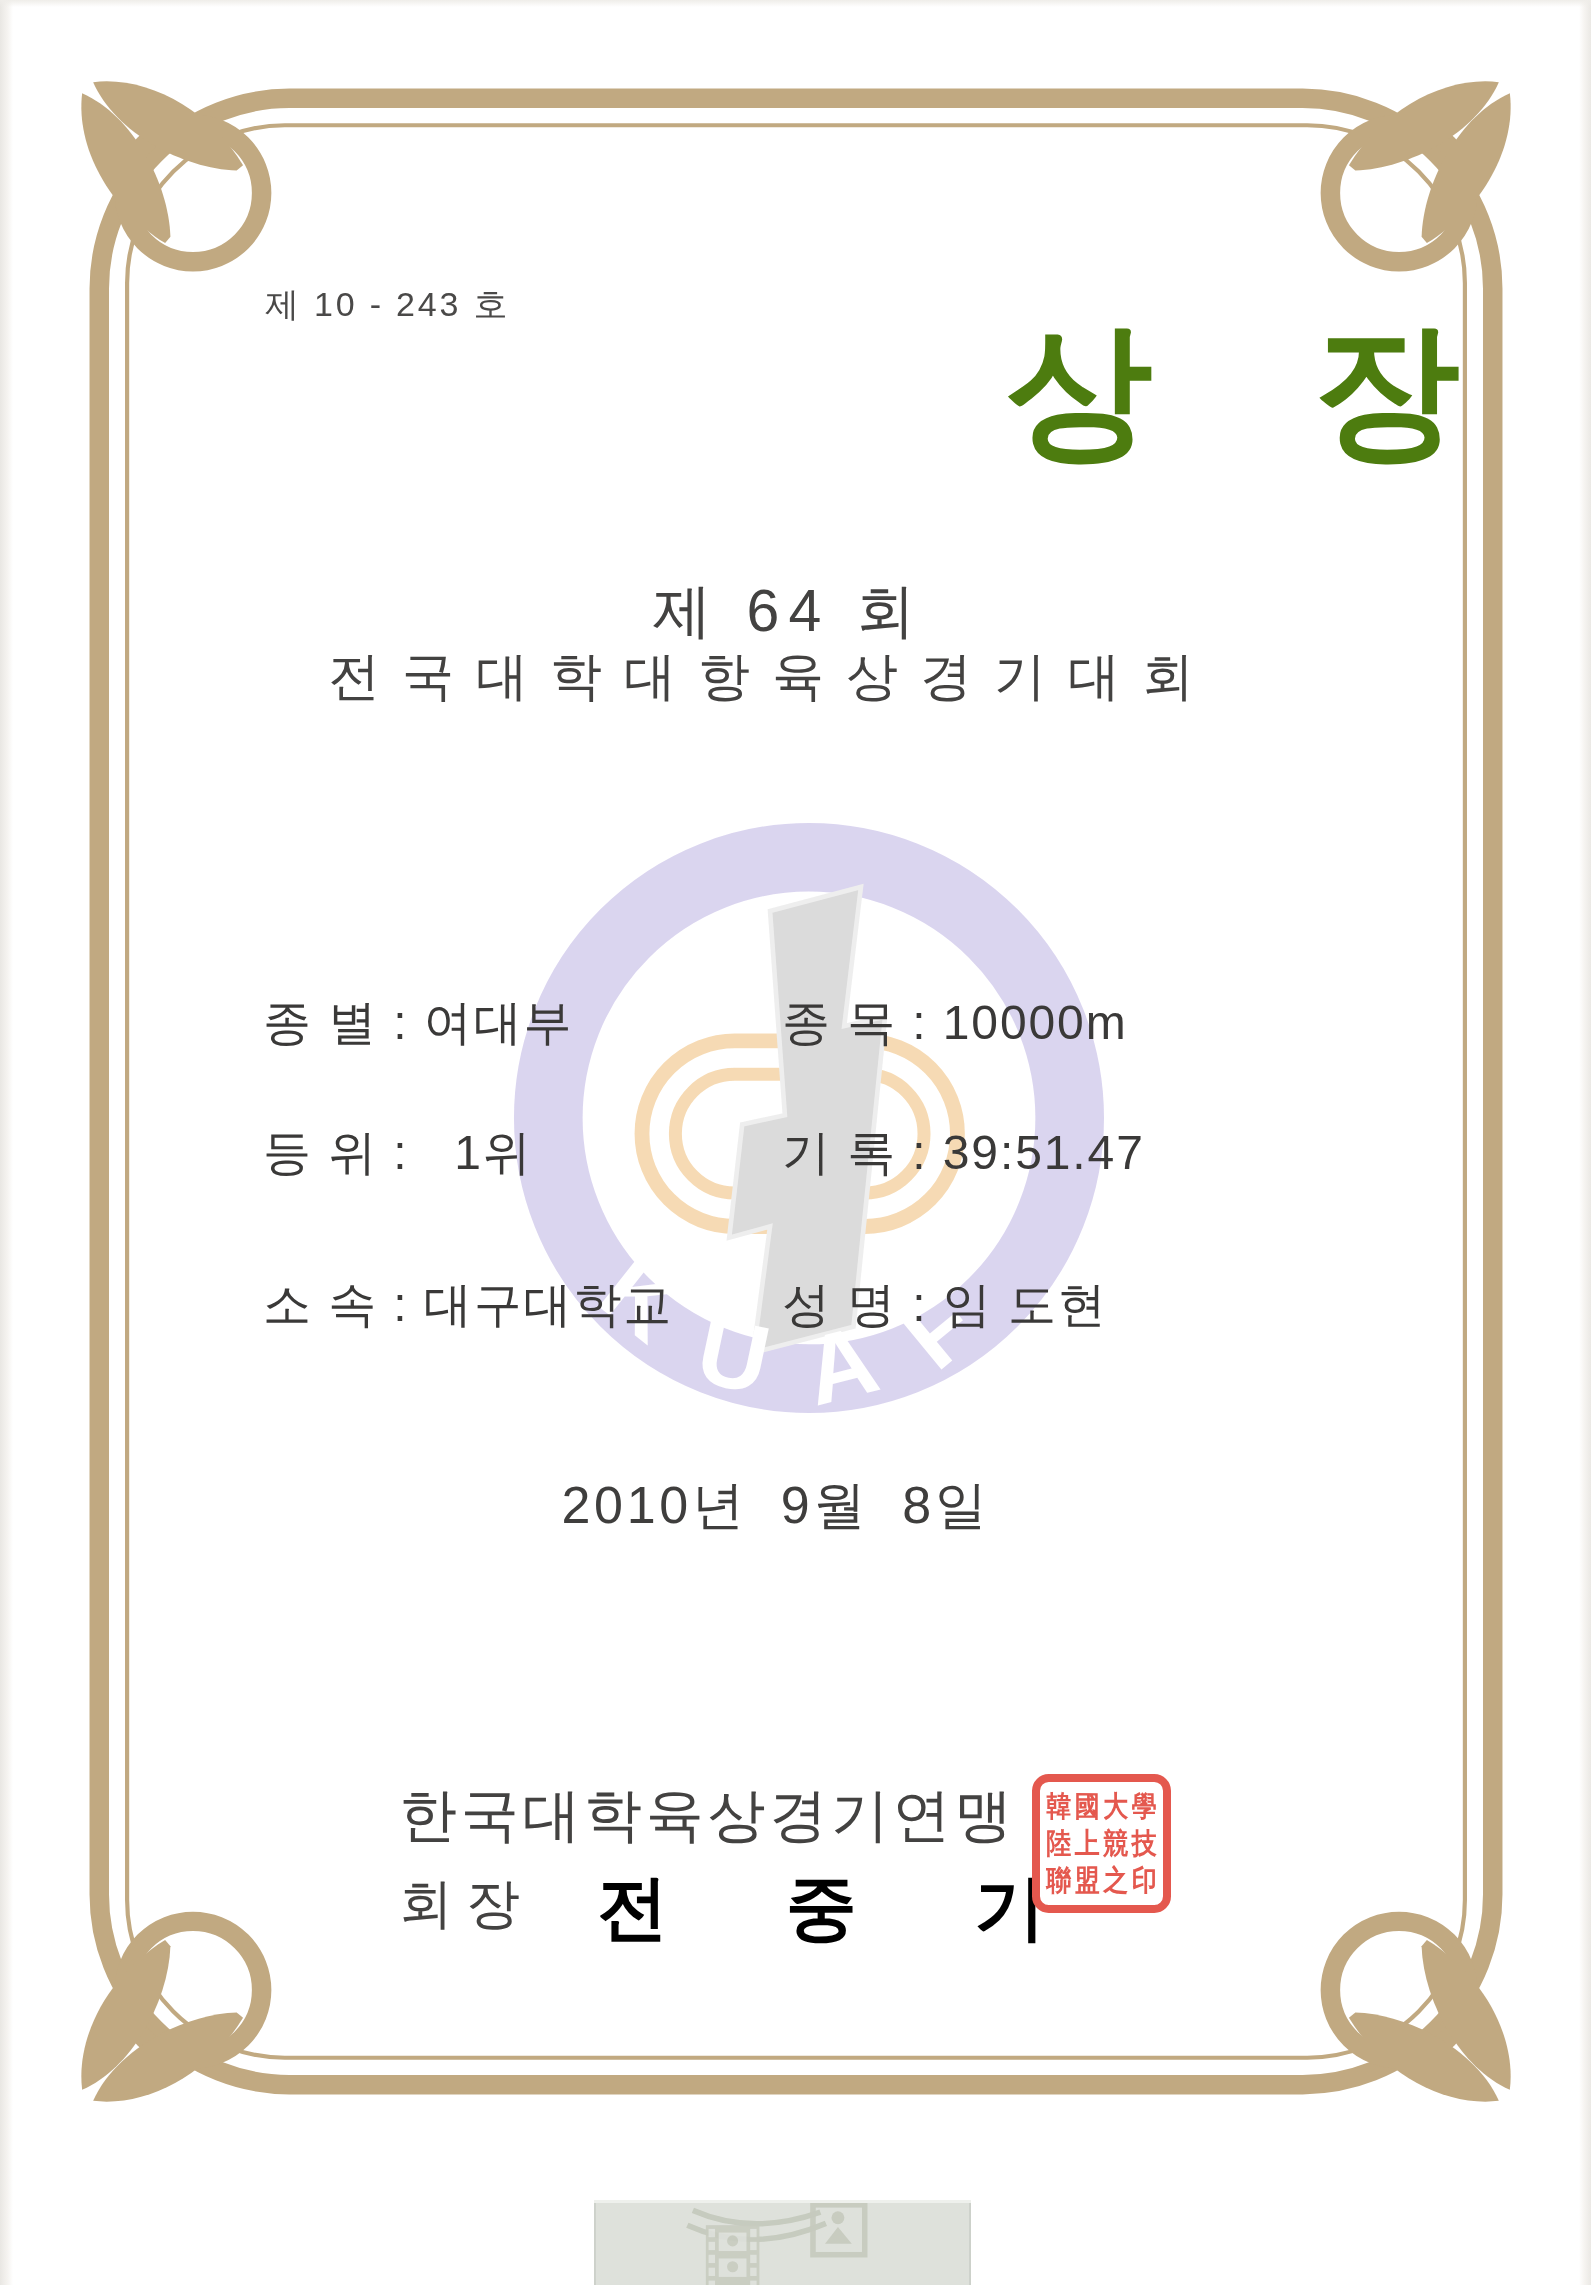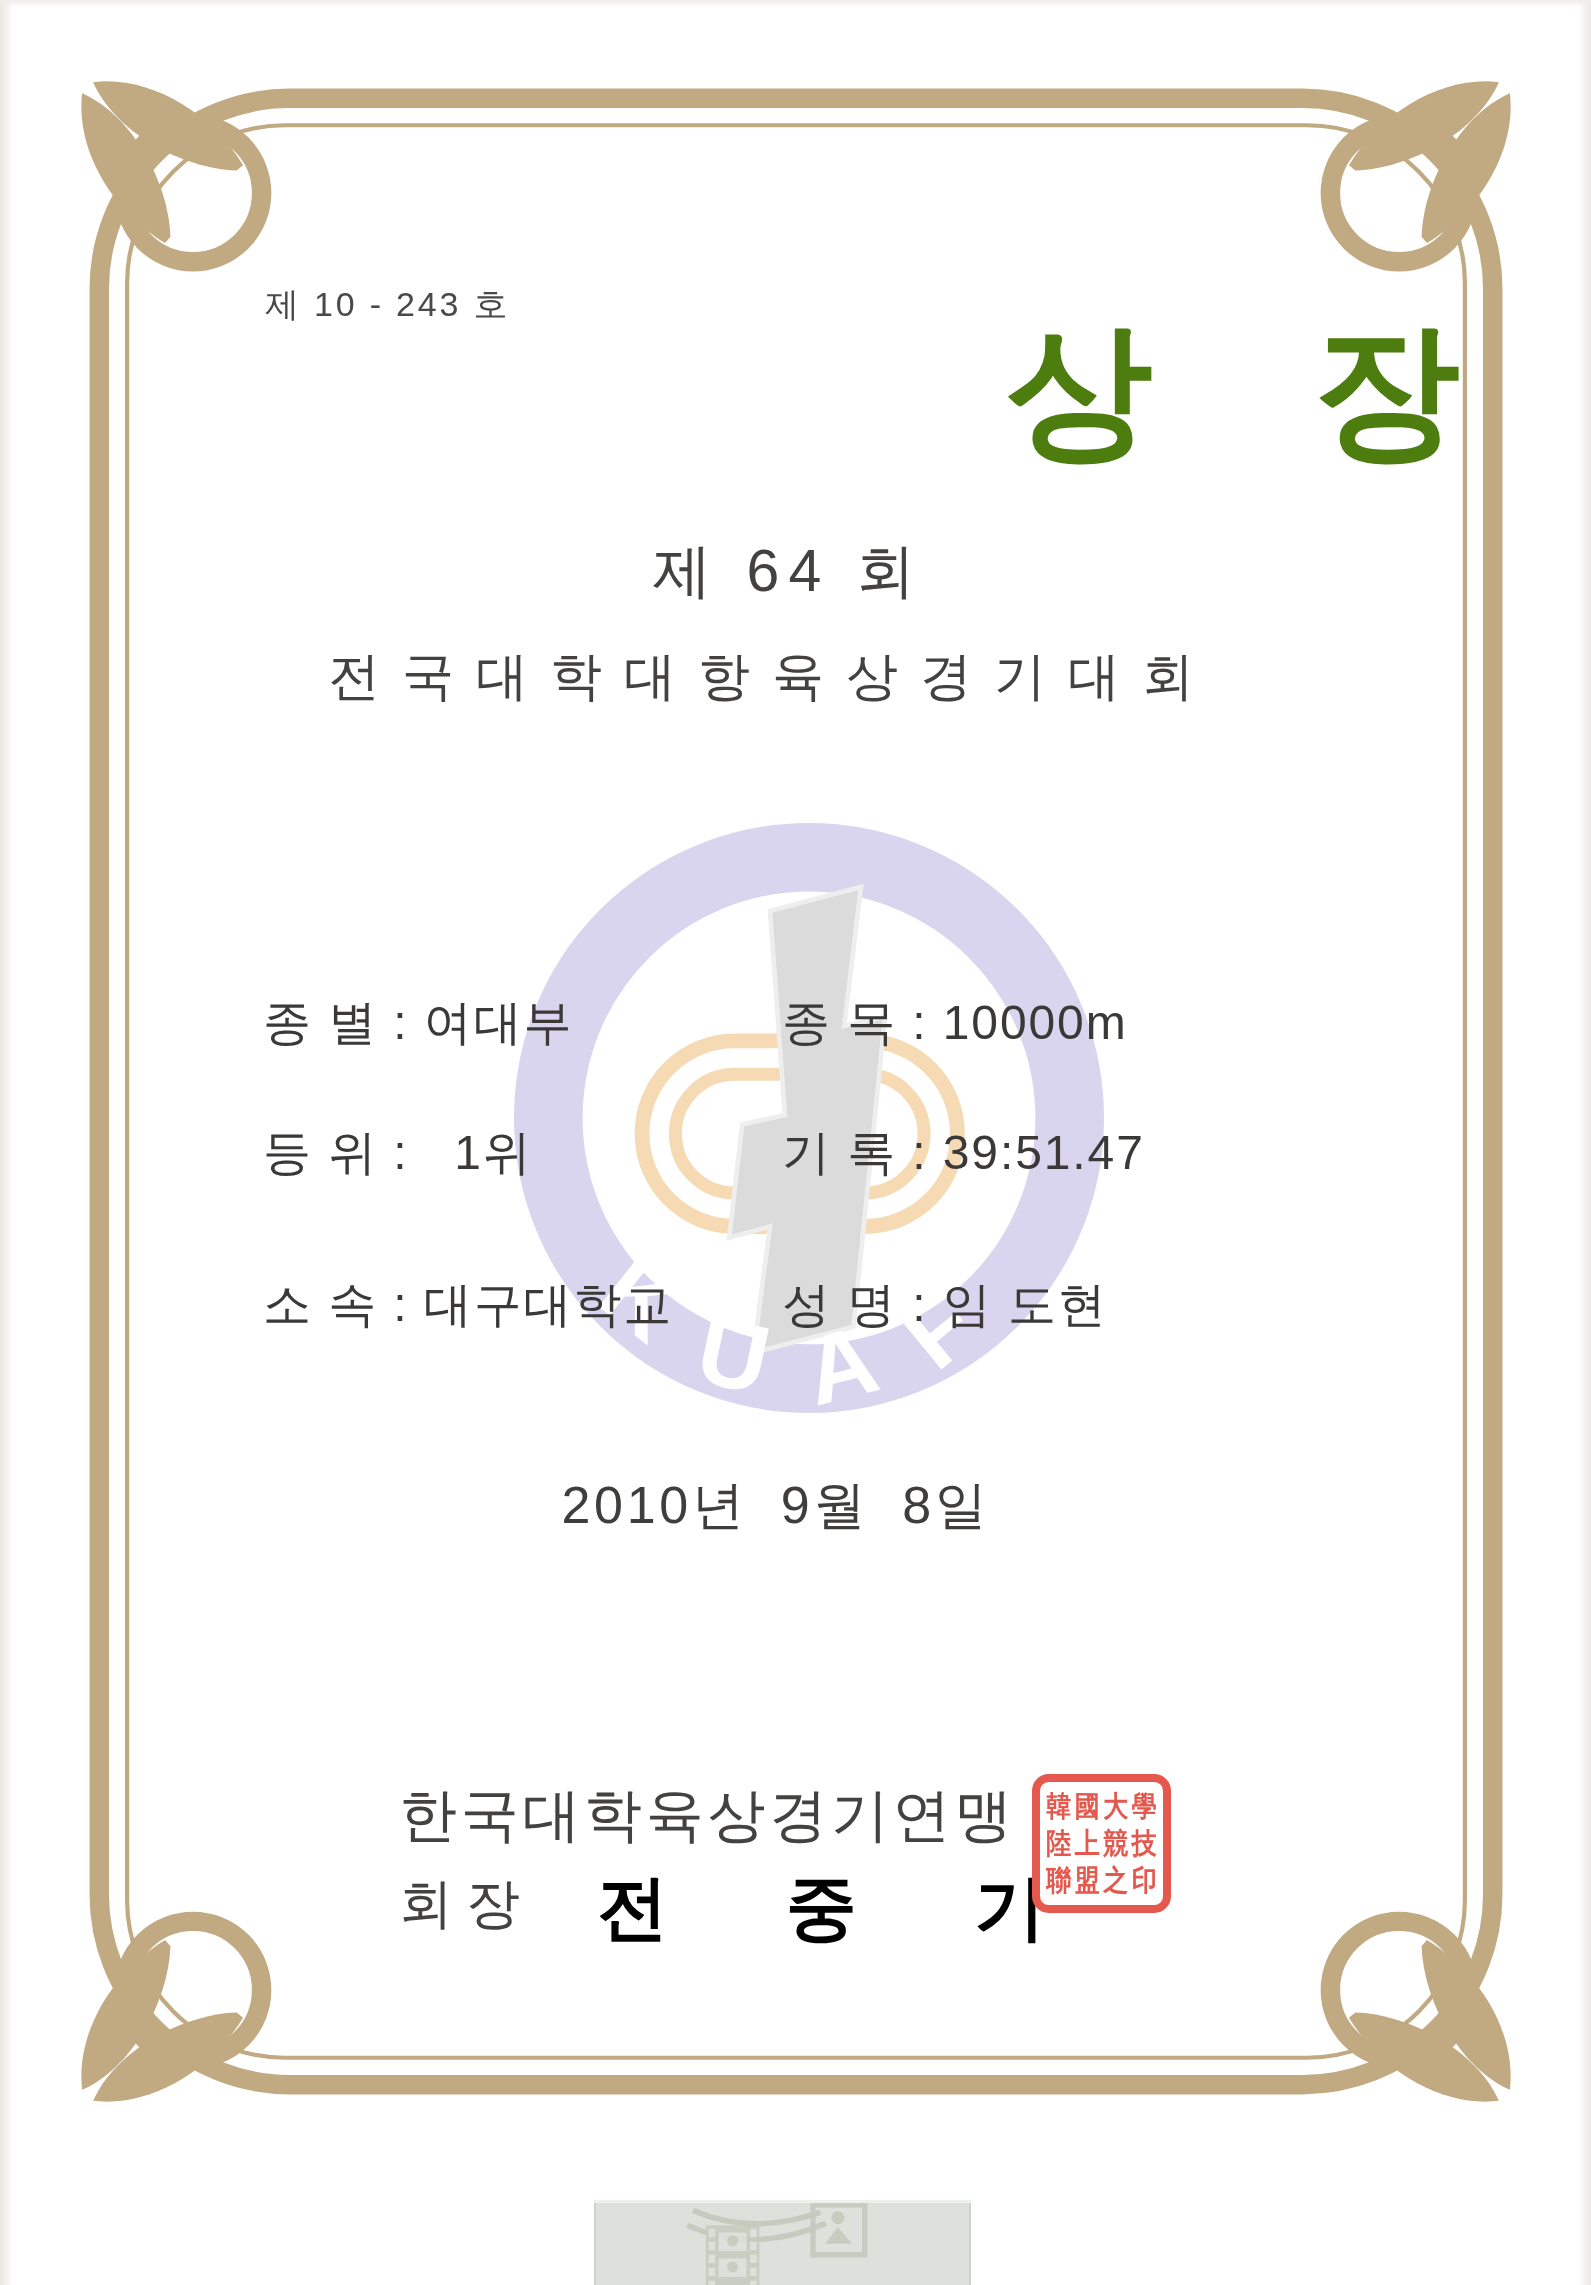--- a/index.html
+++ b/index.html
@@ -18,21 +18,21 @@
 
   
   .deco{left:0;top:0;width:1592px;height:2286px;z-index:1;}
 
   
   .txt{z-index:2;}
   .doc-number{left:265px;top:239px;font-size:34px;letter-spacing:2.8px;color:#4a4948;margin-top:43px;}
   .main-title{left:0;top:293px;width:1460px;text-align:right;
     font-family:"DejaVu Serif",serif;font-size:147px;color:#4d7c0f;
     word-spacing:109px;font-weight:600;}
-  .edition{left:0;top:532px;width:1577px;text-align:center;
+  .edition{left:0;top:572px;width:1577px;text-align:center;
     font-size:59px;letter-spacing:9.3px;color:#434241;}
   .event-name{left:0;top:642px;width:1544px;text-align:center;
     font-size:52px;letter-spacing:22px;color:#434241;}
   .row-cell{font-size:48px;letter-spacing:1.9px;color:#3a3938;}
   .c-l{left:263px;}
   .c-r{left:782px;}
   .r-1{top:991px;}
   .r-2{top:1121px;}
   .r-3{top:1250px;margin-top:23px;}
   .date-line{left:0;top:1471px;width:1552px;text-align:center;

